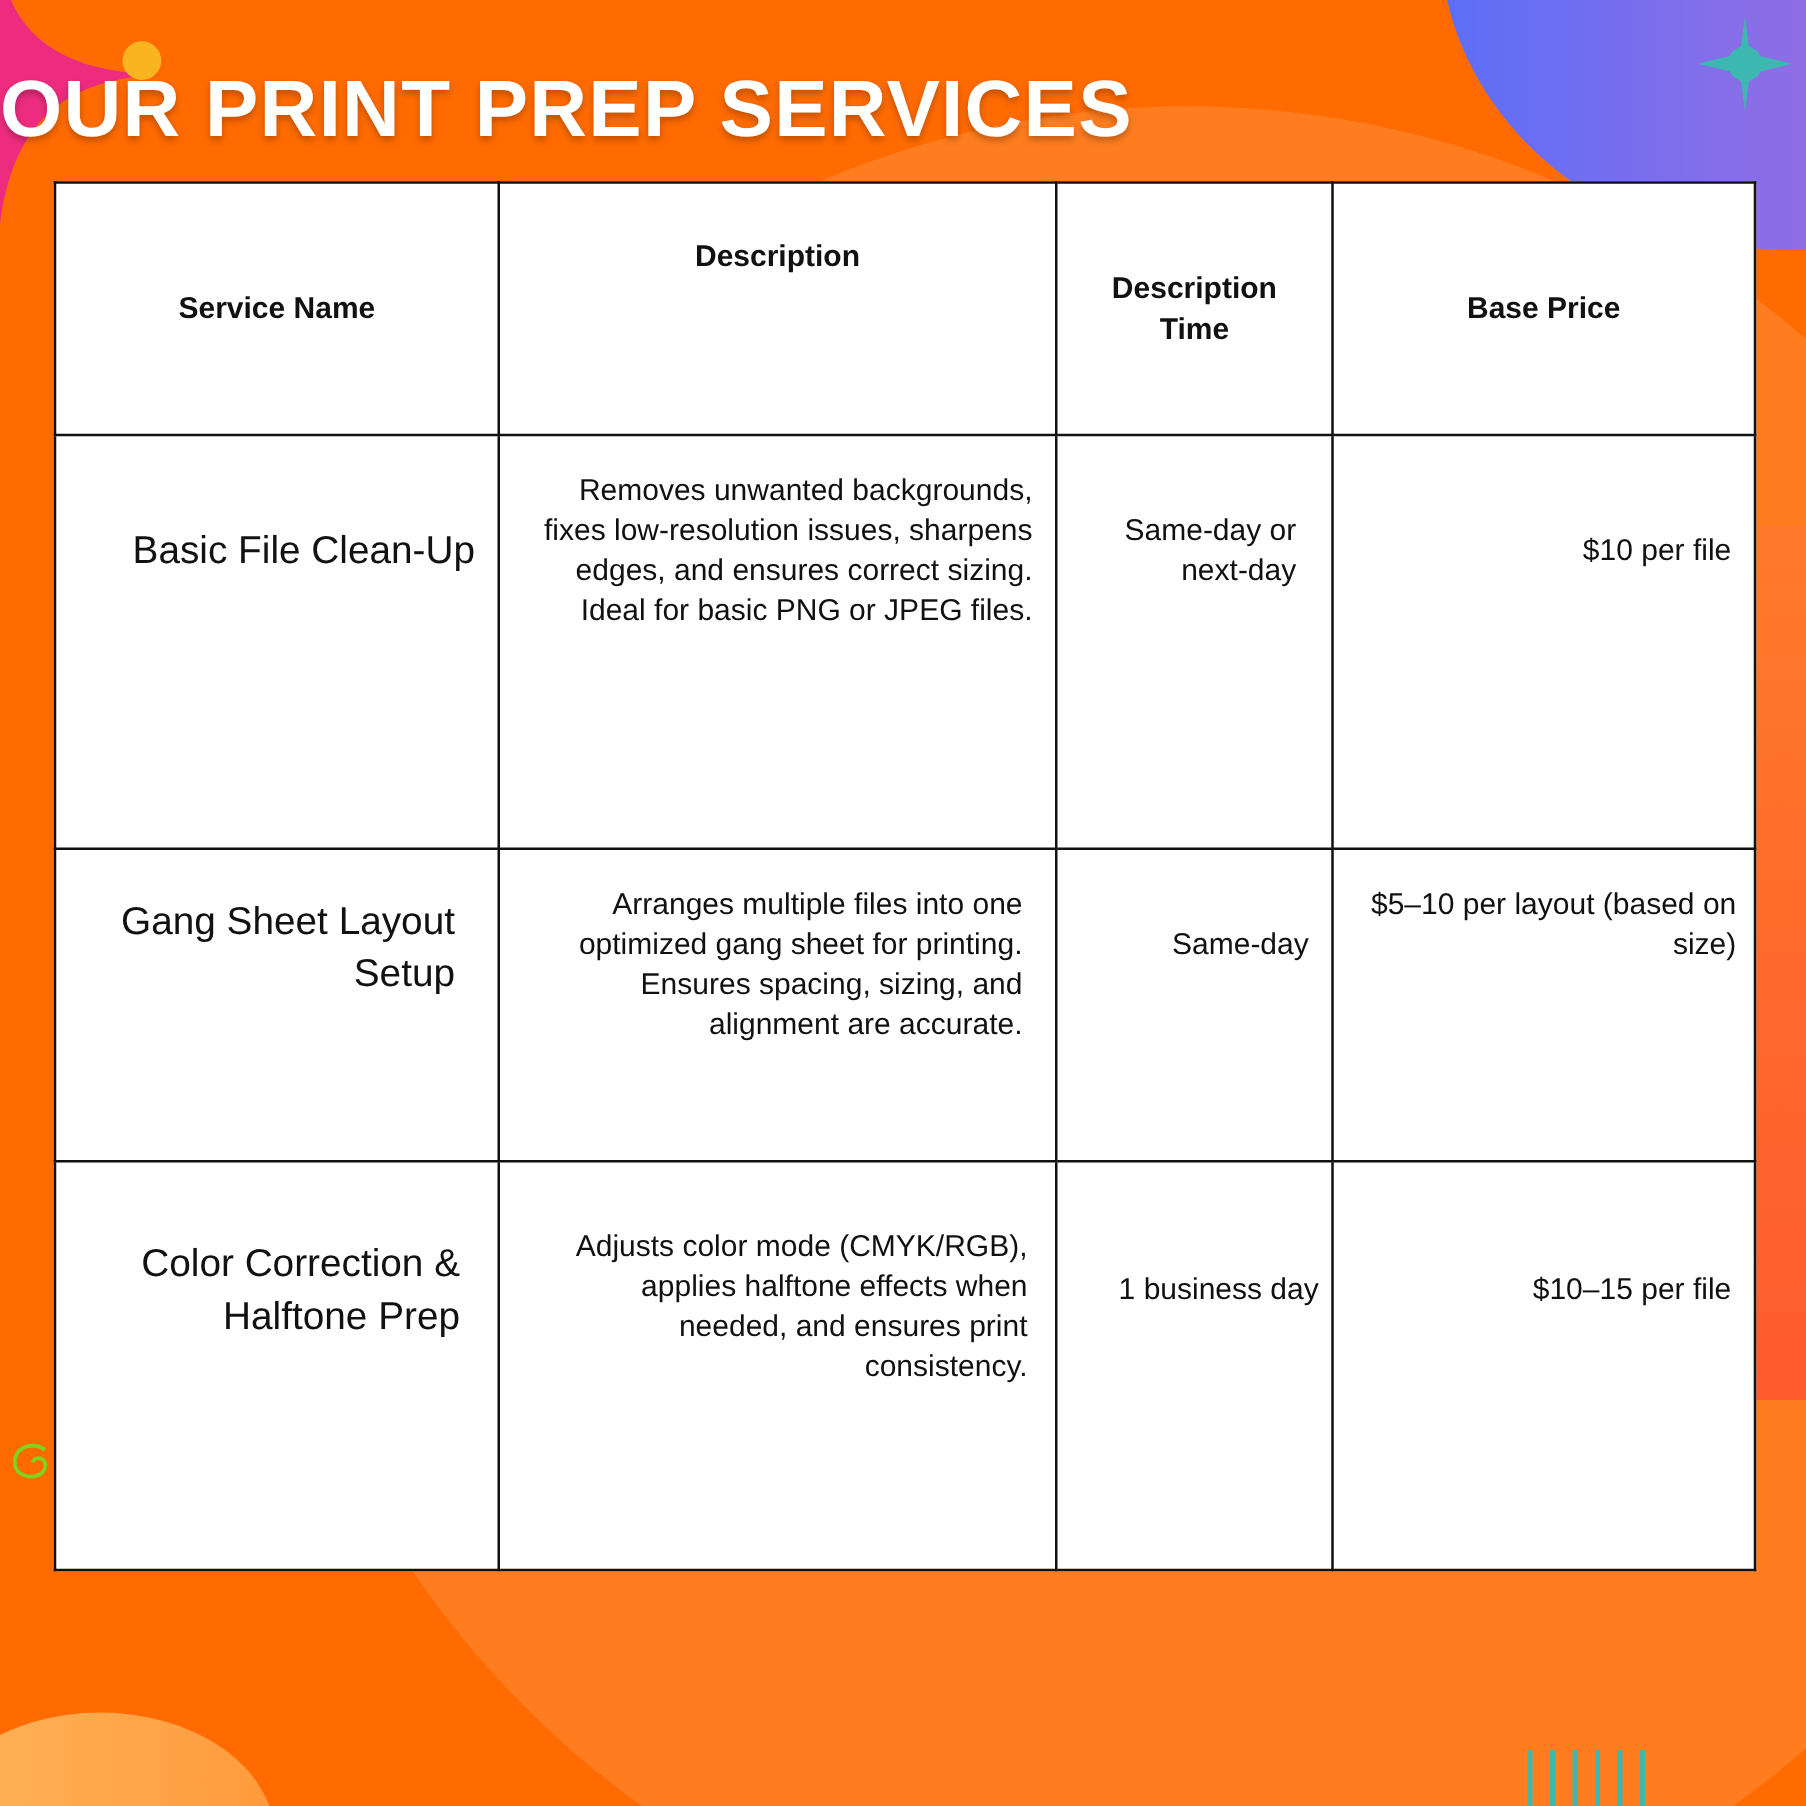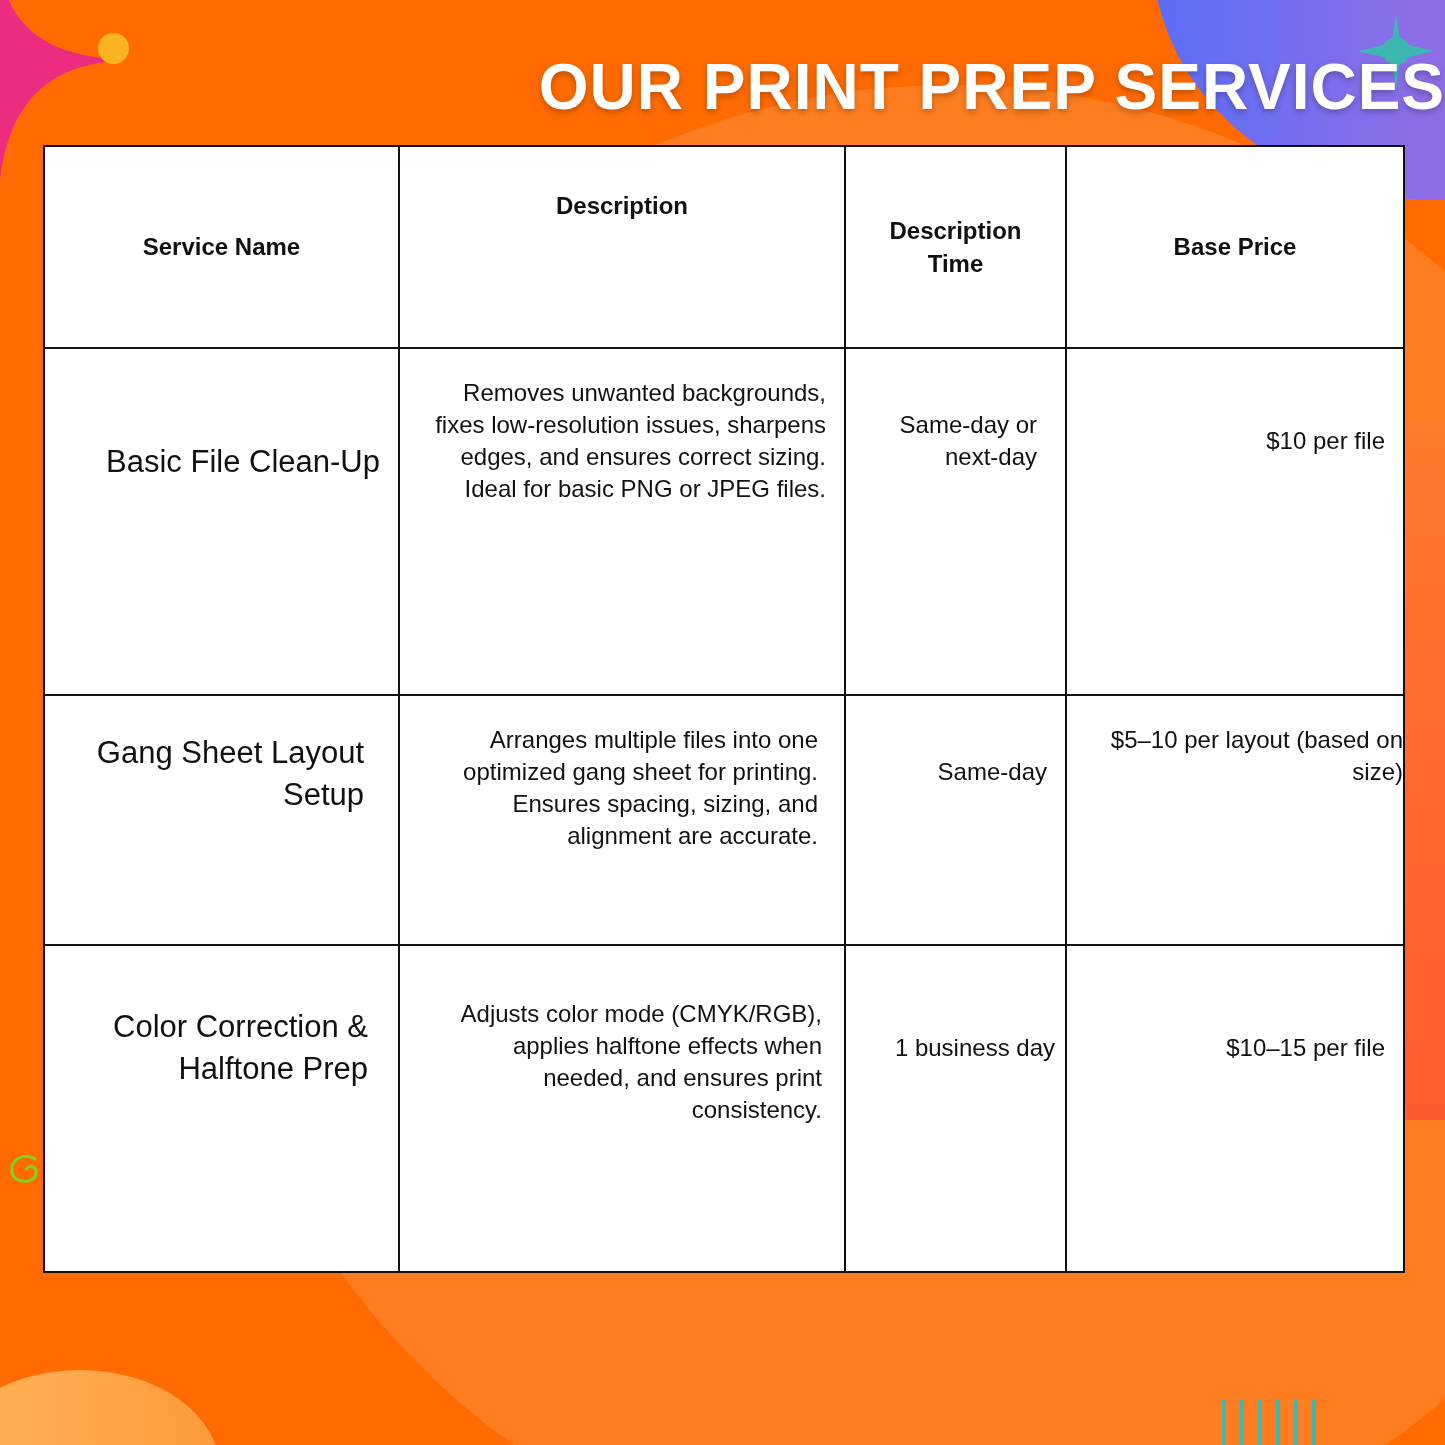--- a/index.html
+++ b/index.html
@@ -8,21 +8,21 @@
   .blob-pink { position:absolute; left:-150px; top:-30px; width:280px; height:210px; }
   .dot-yellow { position:absolute; left:98px; top:33px; width:31px; height:31px; border-radius:50%; background:#f9b41f; }
   .blob-purple { position:absolute; left:1152px; top:-300px; width:560px; height:500px; border-radius:50%; background:linear-gradient(90deg,#5b6ef7 0%,#8a6ee8 45%,#b468dc 100%); }
   .star { position:absolute; left:1358px; top:13px; width:76px; height:76px; }
   .light-swoosh { position:absolute; left:200px; top:85px; width:1500px; height:1500px; border-radius:50%; background:rgba(255,255,255,0.12); }
   .right-glow { position:absolute; left:1400px; top:420px; width:60px; height:700px; background:linear-gradient(180deg,#ff7a2a,#ff5a2e); }
   .bottom-left { position:absolute; left:-60px; top:1370px; width:280px; height:200px; border-radius:50%; background:linear-gradient(90deg,#ffb55a,#ff9a3c); }
   .swirl { position:absolute; left:6px; top:1148px; width:40px; height:40px; }
   .bars { position:absolute; left:1222px; top:1400px; display:flex; gap:14px; }
   .bars span { display:block; width:4px; height:45px; background:#3db8b0; }
-  .title { position:absolute; left:0; right:0; top:50px; text-align:right; color:#fff; font-weight:bold; font-size:64px; letter-spacing:1px; text-shadow:0 3px 6px rgba(0,0,0,0.25); }
+  .title { position:absolute; left:0; right:0; top:50px; text-align:left; color:#fff; font-weight:bold; font-size:64px; letter-spacing:1px; text-shadow:0 3px 6px rgba(0,0,0,0.25); }
   table { position:absolute; left:43px; top:145px; width:1360px; border-collapse:collapse; background:#fff; table-layout:fixed; }
   td, th { border:2px solid #111; text-align:center; color:#111; }
   th { font-weight:bold; font-size:24px; height:155px; vertical-align:middle; padding:0 10px;border-radius:24px; }
   td { font-size:24px; line-height:32px; padding:0 18px;text-align:right; }
   td.name { font-size:31px; line-height:42px; }
   .r1 td { height:253px; }
   .r2 td { height:220px; }
   .r3 td { height:188px; }
   .r4 td { height:239px; }
   .top { vertical-align:top; padding-top:30px; }
@@ -68,30 +68,30 @@
   <thead>
     <tr>
       <th style="padding-top:0">Service Name</th>
       <th style="vertical-align:top;padding-top:45px">Description</th>
       <th><span style="display:inline-block;width:160px;line-height:33px">Description Time</span></th>
       <th>Base Price</th>
     </tr>
   </thead>
   <tbody>
     <tr class="r1">
-      <td class="name top" style="padding-top:92px">Basic File Clean-Up</td>
+      <td class="name top" style="padding-top:70px">Basic File Clean-Up</td>
       <td class="top" style="padding-top:28px">Removes unwanted backgrounds, fixes low-resolution issues, sharpens edges, and ensures correct sizing. Ideal for basic PNG or JPEG files.</td>
       <td class="top" style="padding-top:60px;padding-left:12px;padding-right:28px">Same-day or next-day</td>
       <td class="top" style="padding-top:76px">$10 per file</td>
     </tr>
     <tr class="r3">
       <td class="name top" style="padding-top:36px;padding-left:34px;padding-right:34px">Gang Sheet Layout Setup</td>
       <td class="top" style="padding-top:28px;padding-left:26px;padding-right:26px">Arranges multiple files into one optimized gang sheet for printing. Ensures spacing, sizing, and alignment are accurate.</td>
       <td class="top" style="padding-top:60px">Same-day</td>
-      <td class="top" style="padding-top:28px;padding-left:14px;padding-right:0">$5–10 per layout (based on size)</td>
+      <td class="top" style="padding-top:28px;padding-left:14px;padding-right:14px">$5–10 per layout (based on size)</td>
     </tr>
     <tr class="r4">
       <td class="name top" style="padding-top:60px;padding-left:30px;padding-right:30px">Color Correction &amp; Halftone Prep</td>
       <td class="top" style="padding-top:52px;padding-left:22px;padding-right:22px">Adjusts color mode (CMYK/RGB), applies halftone effects when needed, and ensures print consistency.</td>
       <td class="top" style="padding-top:86px;padding-left:10px;padding-right:10px">1 business day</td>
       <td class="top" style="padding-top:86px">$10–15 per file</td>
     </tr>
 
   </tbody>
 </table>

